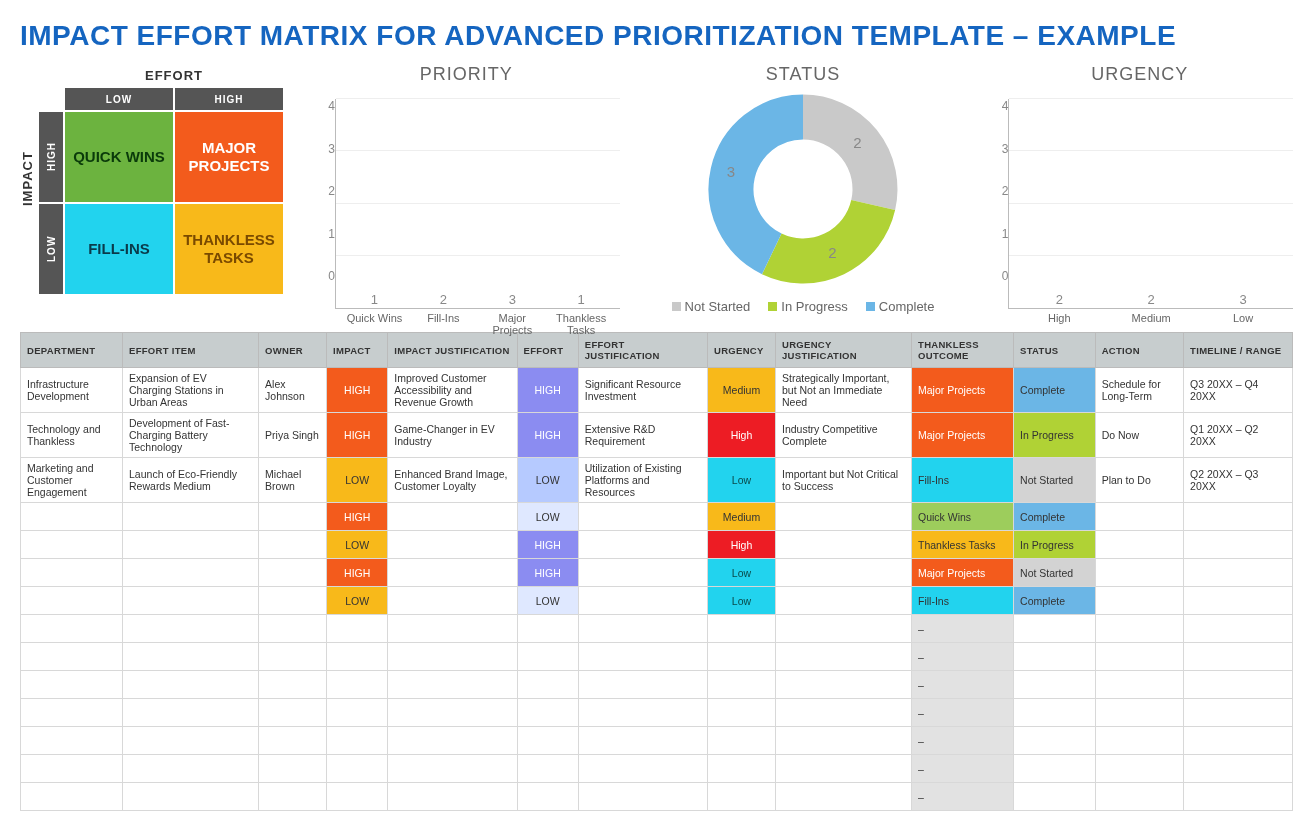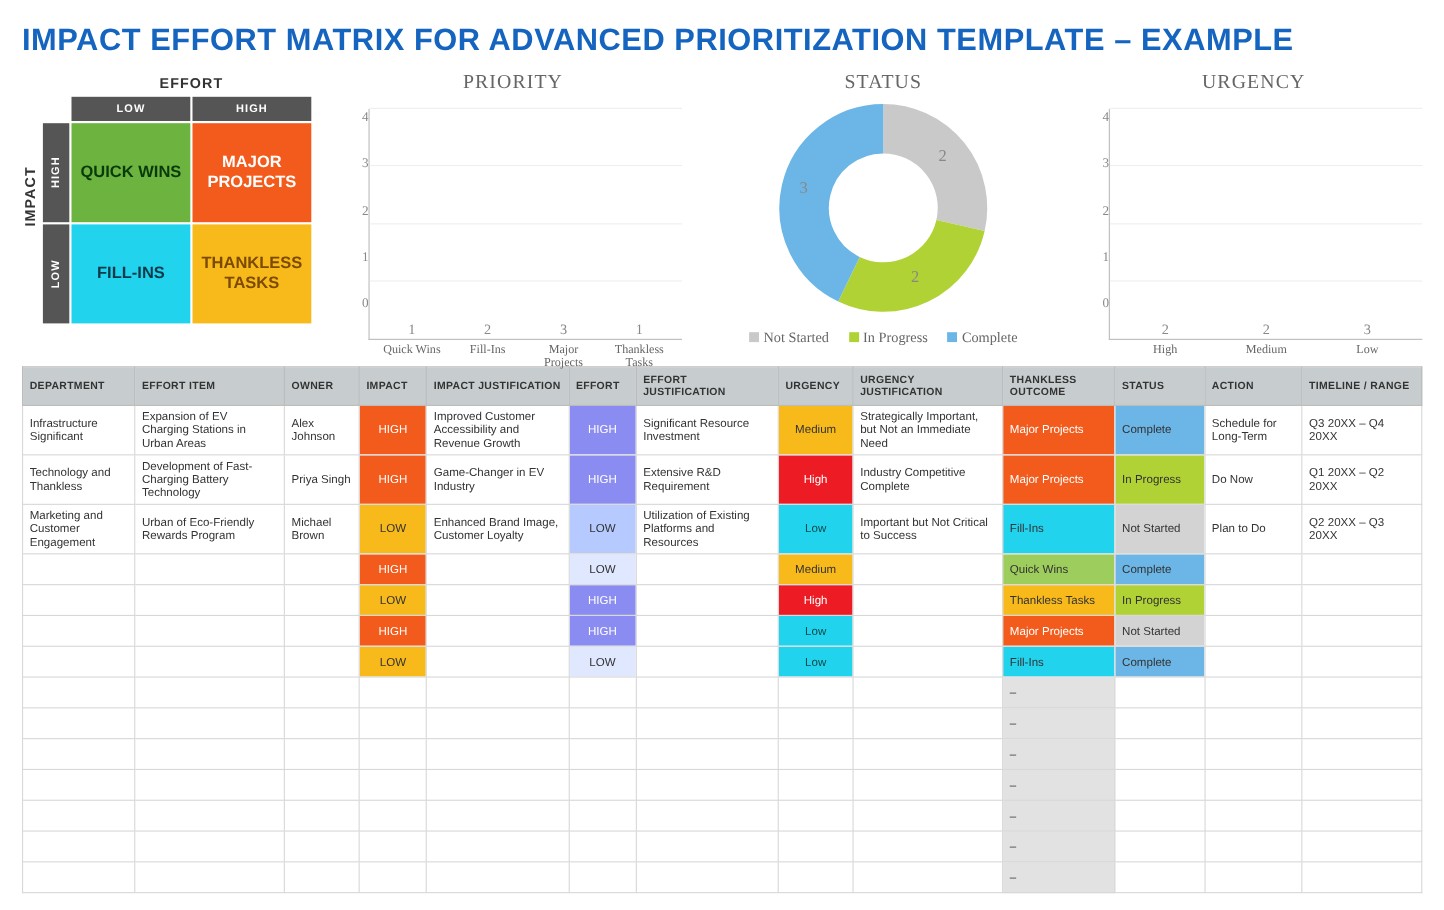--- a/index.html
+++ b/index.html
@@ -15,21 +15,21 @@
   .effort-label { grid-column:2 / span 2; text-align:center; font-size:13px; letter-spacing:1px; font-weight:600; display:flex; align-items:center; justify-content:center;}
   .axis-cell { background:#555; color:#fff; font-size:10px; letter-spacing:1px; display:flex; align-items:center; justify-content:center; font-weight:600;}
   .vert { writing-mode:vertical-rl; transform:rotate(180deg); }
   .quad { display:flex; align-items:center; justify-content:center; text-align:center; font-size:15px; font-weight:600; line-height:1.2; padding:4px; }
   .q-green  { background:#6cb33f; color:#0a3a0a; }
   .q-orange { background:#f35b1c; color:#fff; }
   .q-cyan   { background:#22d3ee; color:#0a3a4a; }
   .q-gold   { background:#f8b91a; color:#7a4a00; }
 
   
-  .panel { flex:1;font-family:Liberation Serif, serif; }
+  .panel { flex:1; }
   .panel-title { text-align:center; font-size:18px; letter-spacing:1px; color:#666; margin-bottom:4px; }
 
   
   .bar-chart { height:220px; display:flex; position:relative; padding-top:10px; }
   .y-axis { display:flex; flex-direction:column-reverse; justify-content:space-between; width:22px; color:#888; font-size:12px; padding-bottom:26px; text-align:right;}
   .plot { flex:1; position:relative; border-left:1px solid #bbb; border-bottom:1px solid #bbb; }
   .bars { position:absolute; inset:0; display:flex; align-items:flex-end; justify-content:space-around; padding:0 4px;}
   .bar-col { width:50px; display:flex; flex-direction:column; align-items:center; position:relative;}
   .bar { width:100%; position:relative;}
   .bar-lbl { position:absolute; top:-16px; left:0; right:0; text-align:center; font-size:13px; color:#888;}
@@ -216,21 +216,21 @@
         <th>URGENCY</th>
         <th>URGENCY JUSTIFICATION</th>
         <th>THANKLESS OUTCOME</th>
         <th>STATUS</th>
         <th>ACTION</th>
         <th>TIMELINE / RANGE</th>
       </tr>
     </thead>
   <tbody id="tbody">
       <tr>
-        <td>Infrastructure Significant</td>
+        <td>Infrastructure Development</td>
         <td>Expansion of EV Charging Stations in Urban Areas</td>
         <td>Alex Johnson</td>
         <td class="nopad">
           <div class="tag c-impact-high">HIGH</div>
         </td>
         <td>Improved Customer Accessibility and Revenue Growth</td>
         <td class="nopad">
           <div class="tag c-effort-high">HIGH</div>
         </td>
         <td>Significant Resource Investment</td>
@@ -267,21 +267,21 @@
           <div class="tag c-po-major" style="justify-content: flex-start; padding-left: 6px;">Major Projects</div>
         </td>
         <td class="nopad">
           <div class="tag c-st-prog" style="justify-content: flex-start; padding-left: 6px;">In Progress</div>
         </td>
         <td>Do Now</td>
         <td>Q1 20XX – Q2 20XX</td>
       </tr>
       <tr>
         <td>Marketing and Customer Engagement</td>
-        <td>Urban of Eco-Friendly Rewards Program</td>
+        <td>Launch of Eco-Friendly Rewards Medium</td>
         <td>Michael Brown</td>
         <td class="nopad">
           <div class="tag c-impact-low">LOW</div>
         </td>
         <td>Enhanced Brand Image, Customer Loyalty</td>
         <td class="nopad">
           <div class="tag c-effort-lowdark">LOW</div>
         </td>
         <td>Utilization of Existing Platforms and Resources</td>
         <td class="nopad">

